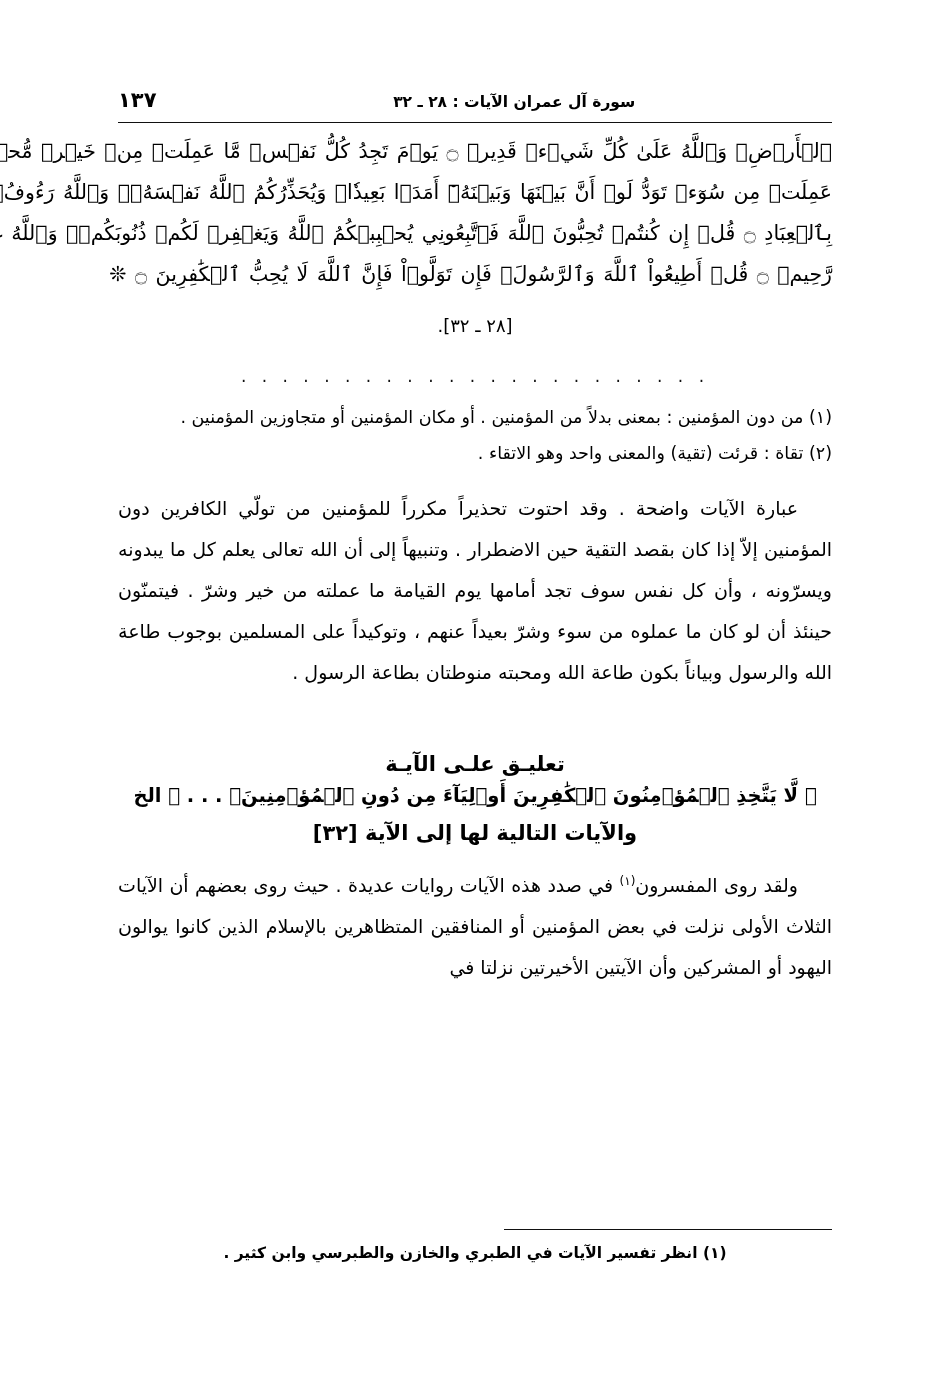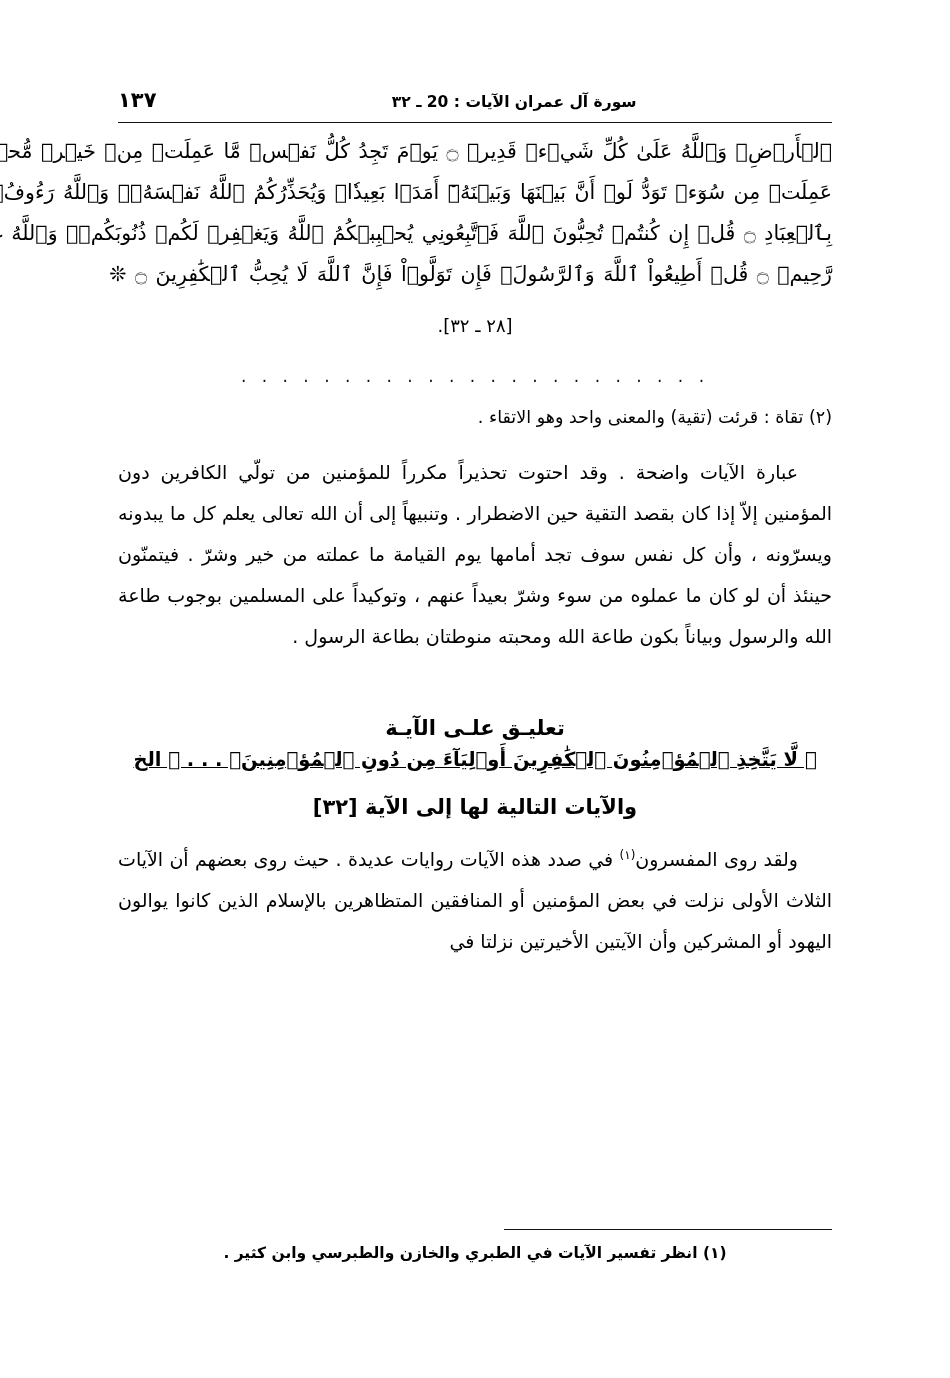--- a/index.html
+++ b/index.html
@@ -112,23 +112,22 @@
     font-weight: 700;
     margin-top: 60px;
     margin-bottom: 8px;
     letter-spacing: 1px;
   }
   .quote-line {
     text-align: center;
     font-size: 19.5px;
     font-weight: 700;
     font-family: "DejaVu Sans", "Liberation Serif", serif;
-    margin-bottom: 24px;
-    direction: rtl;
-    text-decoration: underline;
+    margin-bottom: 14px;
+    direction: rtl;
   }
   .subtitle {
     text-align: center;
     font-size: 21px;
     font-weight: 700;
     margin-bottom: 6px;
     direction: rtl;
   }
 
   .prose2 {
@@ -165,34 +164,35 @@
     font-weight: bold;
   }
 </style>
 </head>
 <body>
 
 <div class="page">
 
   <div class="header">
     <div class="page-number">١٣٧</div>
-    <div class="header-title">سورة آل عمران الآيات : 20 ـ ٣٢</div>
+    <div class="header-title">سورة آل عمران الآيات : ٢٨ ـ ٣٢</div>
   </div>
   <hr class="rule">
 
   <div class="quran-block">
     <span class="quran-line">ٱلۡأَرۡضِۗ وَٱللَّهُ عَلَىٰ كُلِّ شَيۡءٖ قَدِيرٞ ۝ يَوۡمَ تَجِدُ كُلُّ نَفۡسٖ مَّا عَمِلَتۡ مِنۡ خَيۡرٖ مُّحۡضَرٗا وَمَا</span>
     <span class="quran-line">عَمِلَتۡ مِن سُوٓءٖ تَوَدُّ لَوۡ أَنَّ بَيۡنَهَا وَبَيۡنَهُۥٓ أَمَدَۢا بَعِيدٗاۗ وَيُحَذِّرُكُمُ ٱللَّهُ نَفۡسَهُۥۗ وَٱللَّهُ رَءُوفُۢ</span>
     <span class="quran-line">بِٱلۡعِبَادِ ۝ قُلۡ إِن كُنتُمۡ تُحِبُّونَ ٱللَّهَ فَٱتَّبِعُونِي يُحۡبِبۡكُمُ ٱللَّهُ وَيَغۡفِرۡ لَكُمۡ ذُنُوبَكُمۡۚ وَٱللَّهُ غَفُورٞ</span>
     <span class="quran-line">رَّحِيمٞ ۝ قُلۡ أَطِيعُواْ ٱللَّهَ وَٱلرَّسُولَۖ فَإِن تَوَلَّوۡاْ فَإِنَّ ٱللَّهَ لَا يُحِبُّ ٱلۡكَٰفِرِينَ ۝ ❊</span>
   </div>
   <div class="verse-range">[٢٨ ـ ٣٢].</div>
 
   <div class="dotted-sep">. . . . . . . . . . . . . . . . . . . . . . .</div>
 
+  <p class="note">(١) من دون المؤمنين : بمعنى بدلاً من المؤمنين . أو مكان المؤمنين أو متجاوزين المؤمنين .</p>
   <p class="note">(٢) تقاة : قرئت (تقية) والمعنى واحد وهو الاتقاء .</p>
 
   <p class="prose">عبارة الآيات واضحة . وقد احتوت تحذيراً مكرراً للمؤمنين من تولّي الكافرين دون المؤمنين إلاّ إذا كان بقصد التقية حين الاضطرار . وتنبيهاً إلى أن الله تعالى يعلم كل ما يبدونه ويسرّونه ، وأن كل نفس سوف تجد أمامها يوم القيامة ما عملته من خير وشرّ . فيتمنّون حينئذ أن لو كان ما عملوه من سوء وشرّ بعيداً عنهم ، وتوكيداً على المسلمين بوجوب طاعة الله والرسول وبياناً بكون طاعة الله ومحبته منوطتان بطاعة الرسول .</p>
 
   <div class="section-title">تعليـق علـى الآيـة</div>
   <div class="quote-line">﴿ لَّا يَتَّخِذِ ٱلۡمُؤۡمِنُونَ ٱلۡكَٰفِرِينَ أَوۡلِيَآءَ مِن دُونِ ٱلۡمُؤۡمِنِينَۖ . . . ﴾ الخ</div>
   <div class="subtitle">والآيات التالية لها إلى الآية  [٣٢]</div>
 
   <p class="prose2"><span>ولقد روى المفسرون</span><sup class="fn">(١)</sup><span> في صدد هذه الآيات روايات عديدة . حيث روى بعضهم أن الآيات الثلاث الأولى نزلت في بعض المؤمنين أو المنافقين المتظاهرين بالإسلام الذين كانوا يوالون اليهود أو المشركين وأن الآيتين الأخيرتين نزلتا في</span></p>
 

